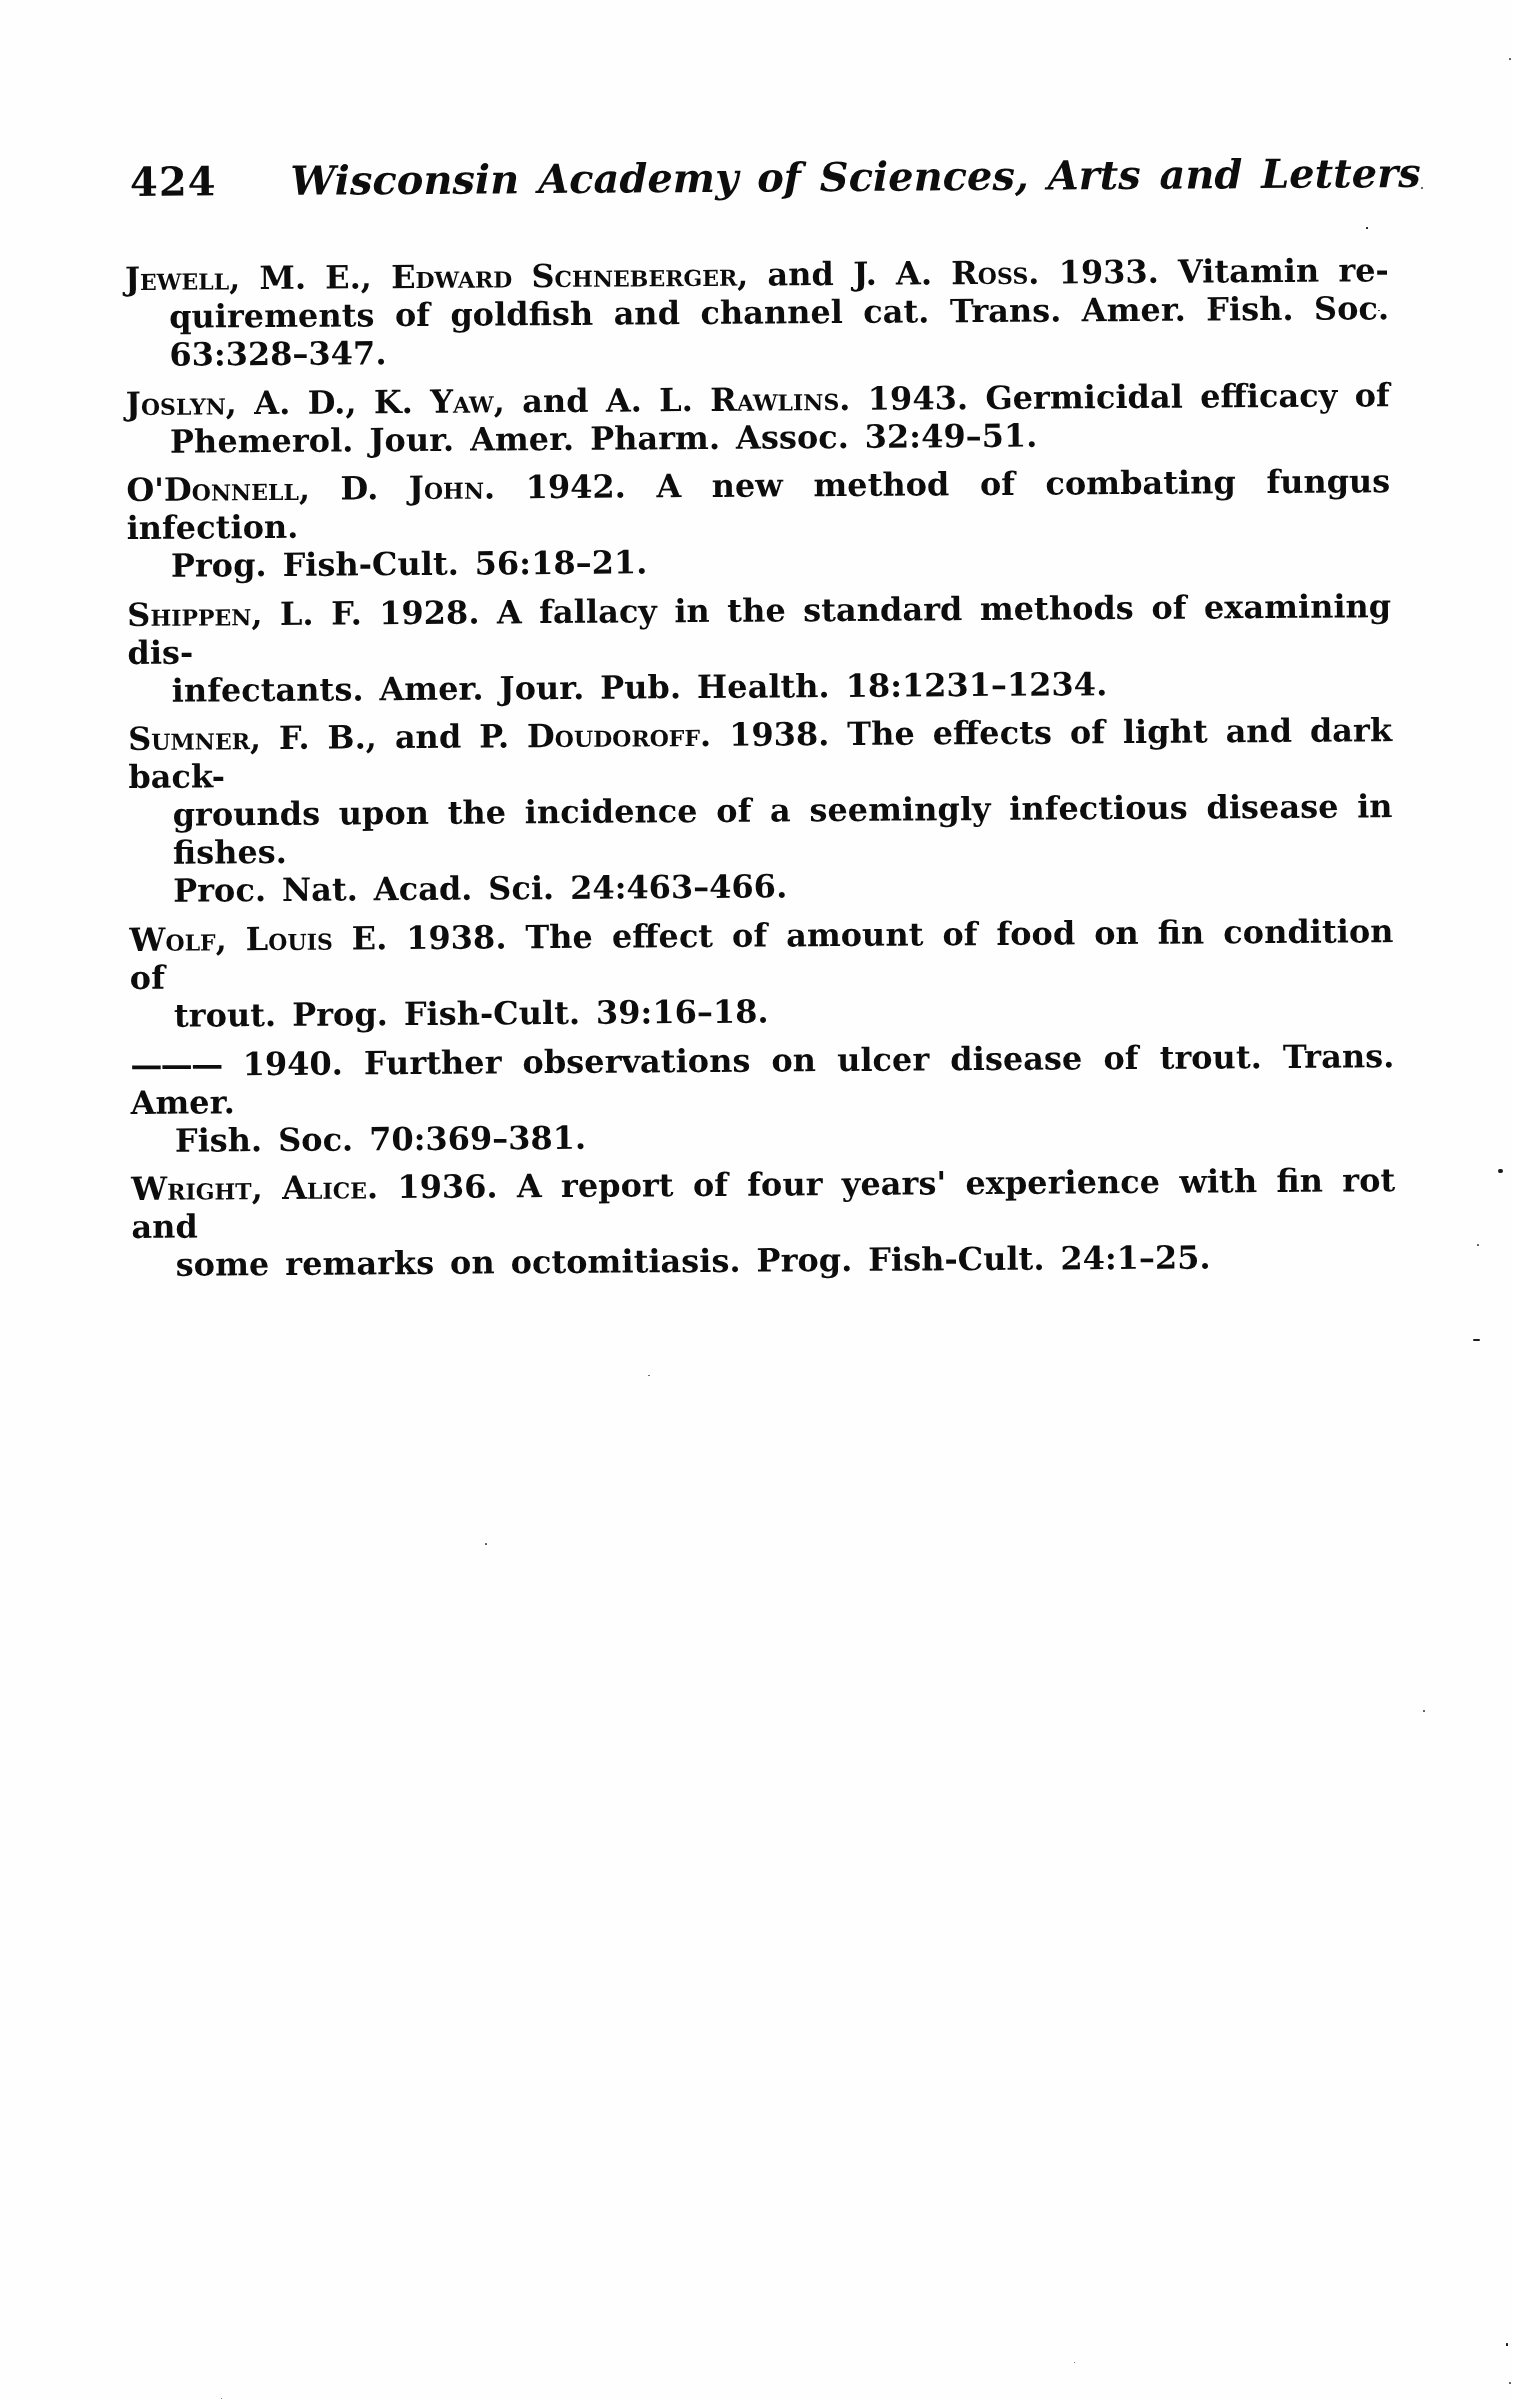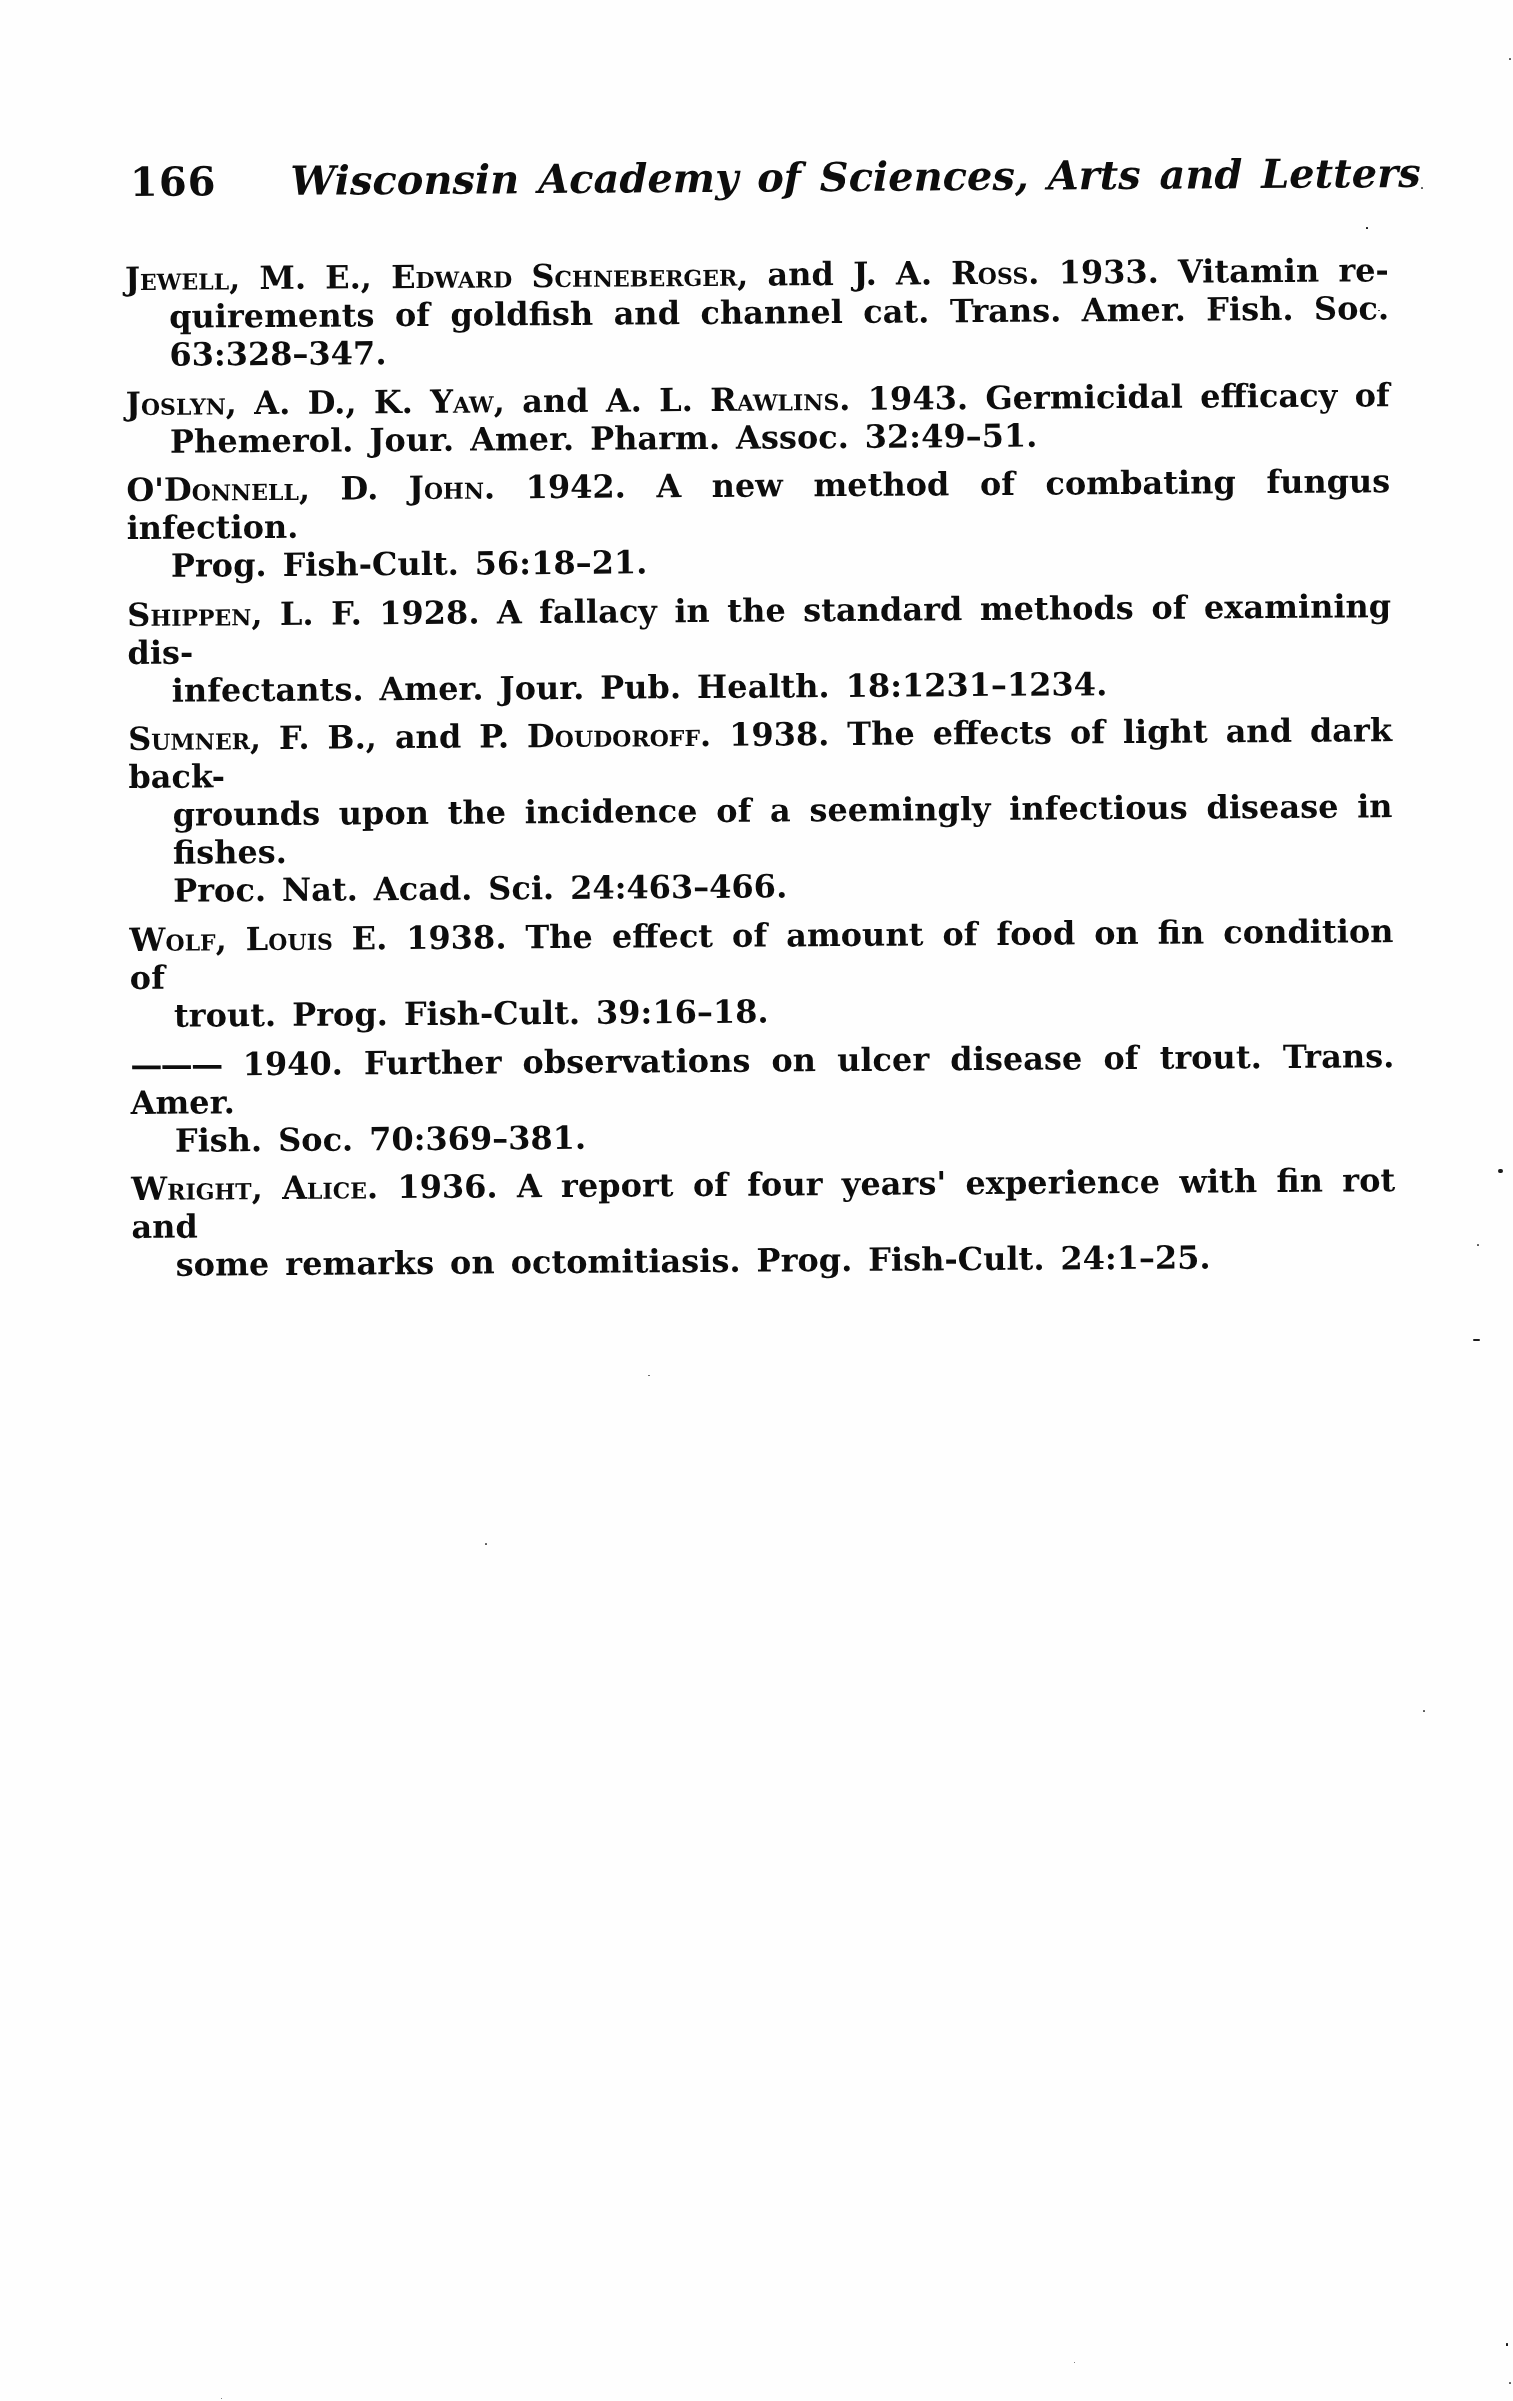--- a/index.html
+++ b/index.html
@@ -60,21 +60,21 @@
   .speck.light { background: #5a5a5a; }
 </style>
 </head>
 <body>
 
 <div class="page">
 
   <div class="content">
 
     <div class="running-head">
-      <span class="page-number">166</span>
+      <span class="page-number">424</span>
       <span class="running-title">Wisconsin Academy of Sciences, Arts and Letters</span>
     </div>
 
     <div class="references">
         <div class="entry">
           <div class="line justify"><span class="sc">Jewell, M. E., Edward Schneberger,</span><span class="plain"> and </span><span class="sc">J. A. Ross.</span><span class="plain"> 1933. Vitamin re-</span></div>
           <div class="line cont justify"><span class="plain">quirements of goldfish and channel cat. Trans. Amer. Fish. Soc.</span></div>
           <div class="line cont"><span class="plain">63:328–347.</span></div>
         </div>
         <div class="entry">

